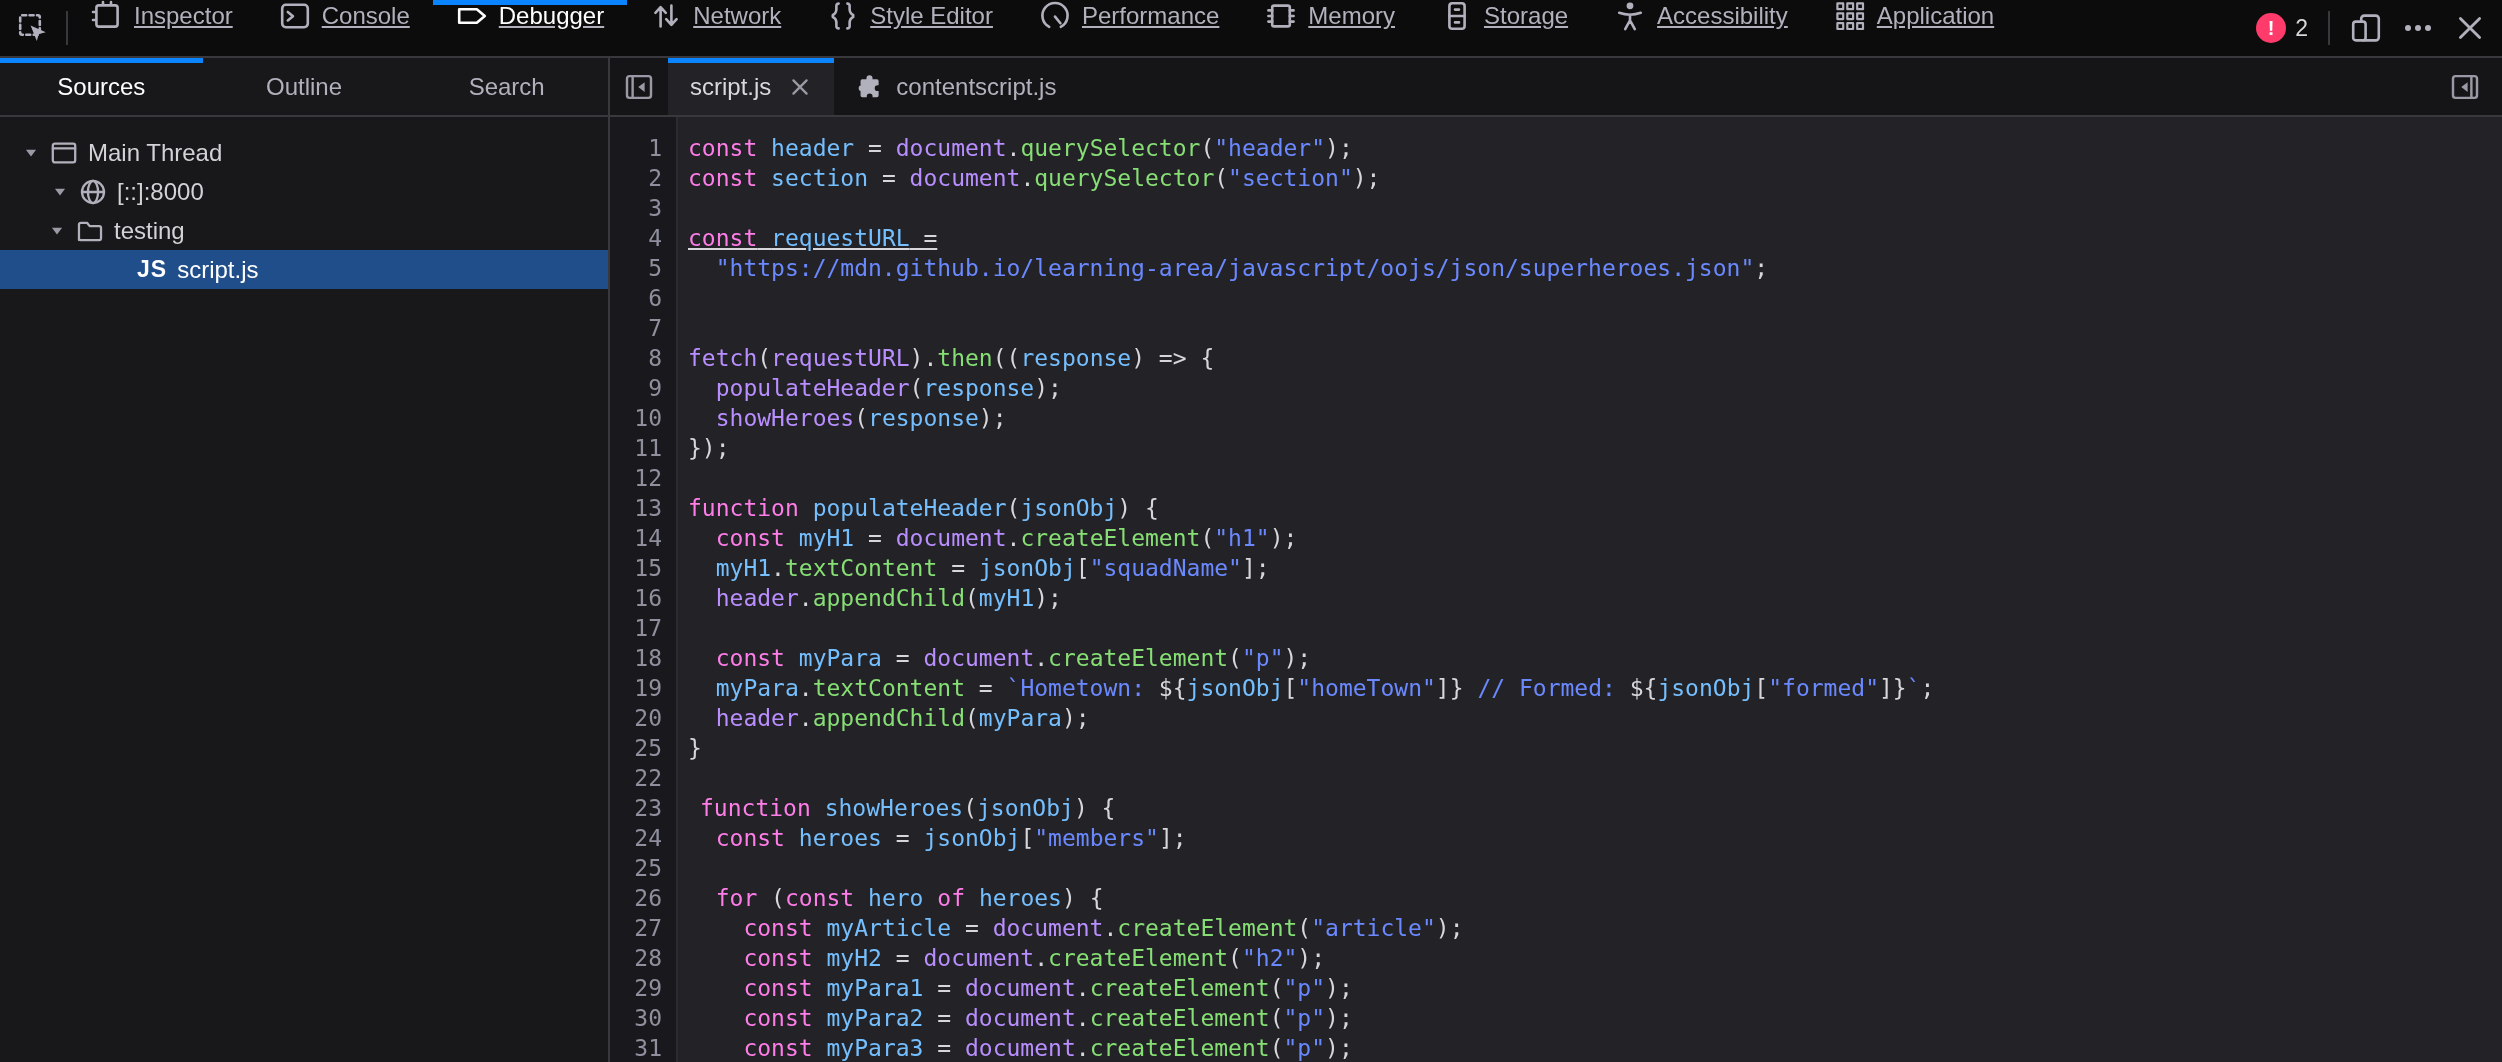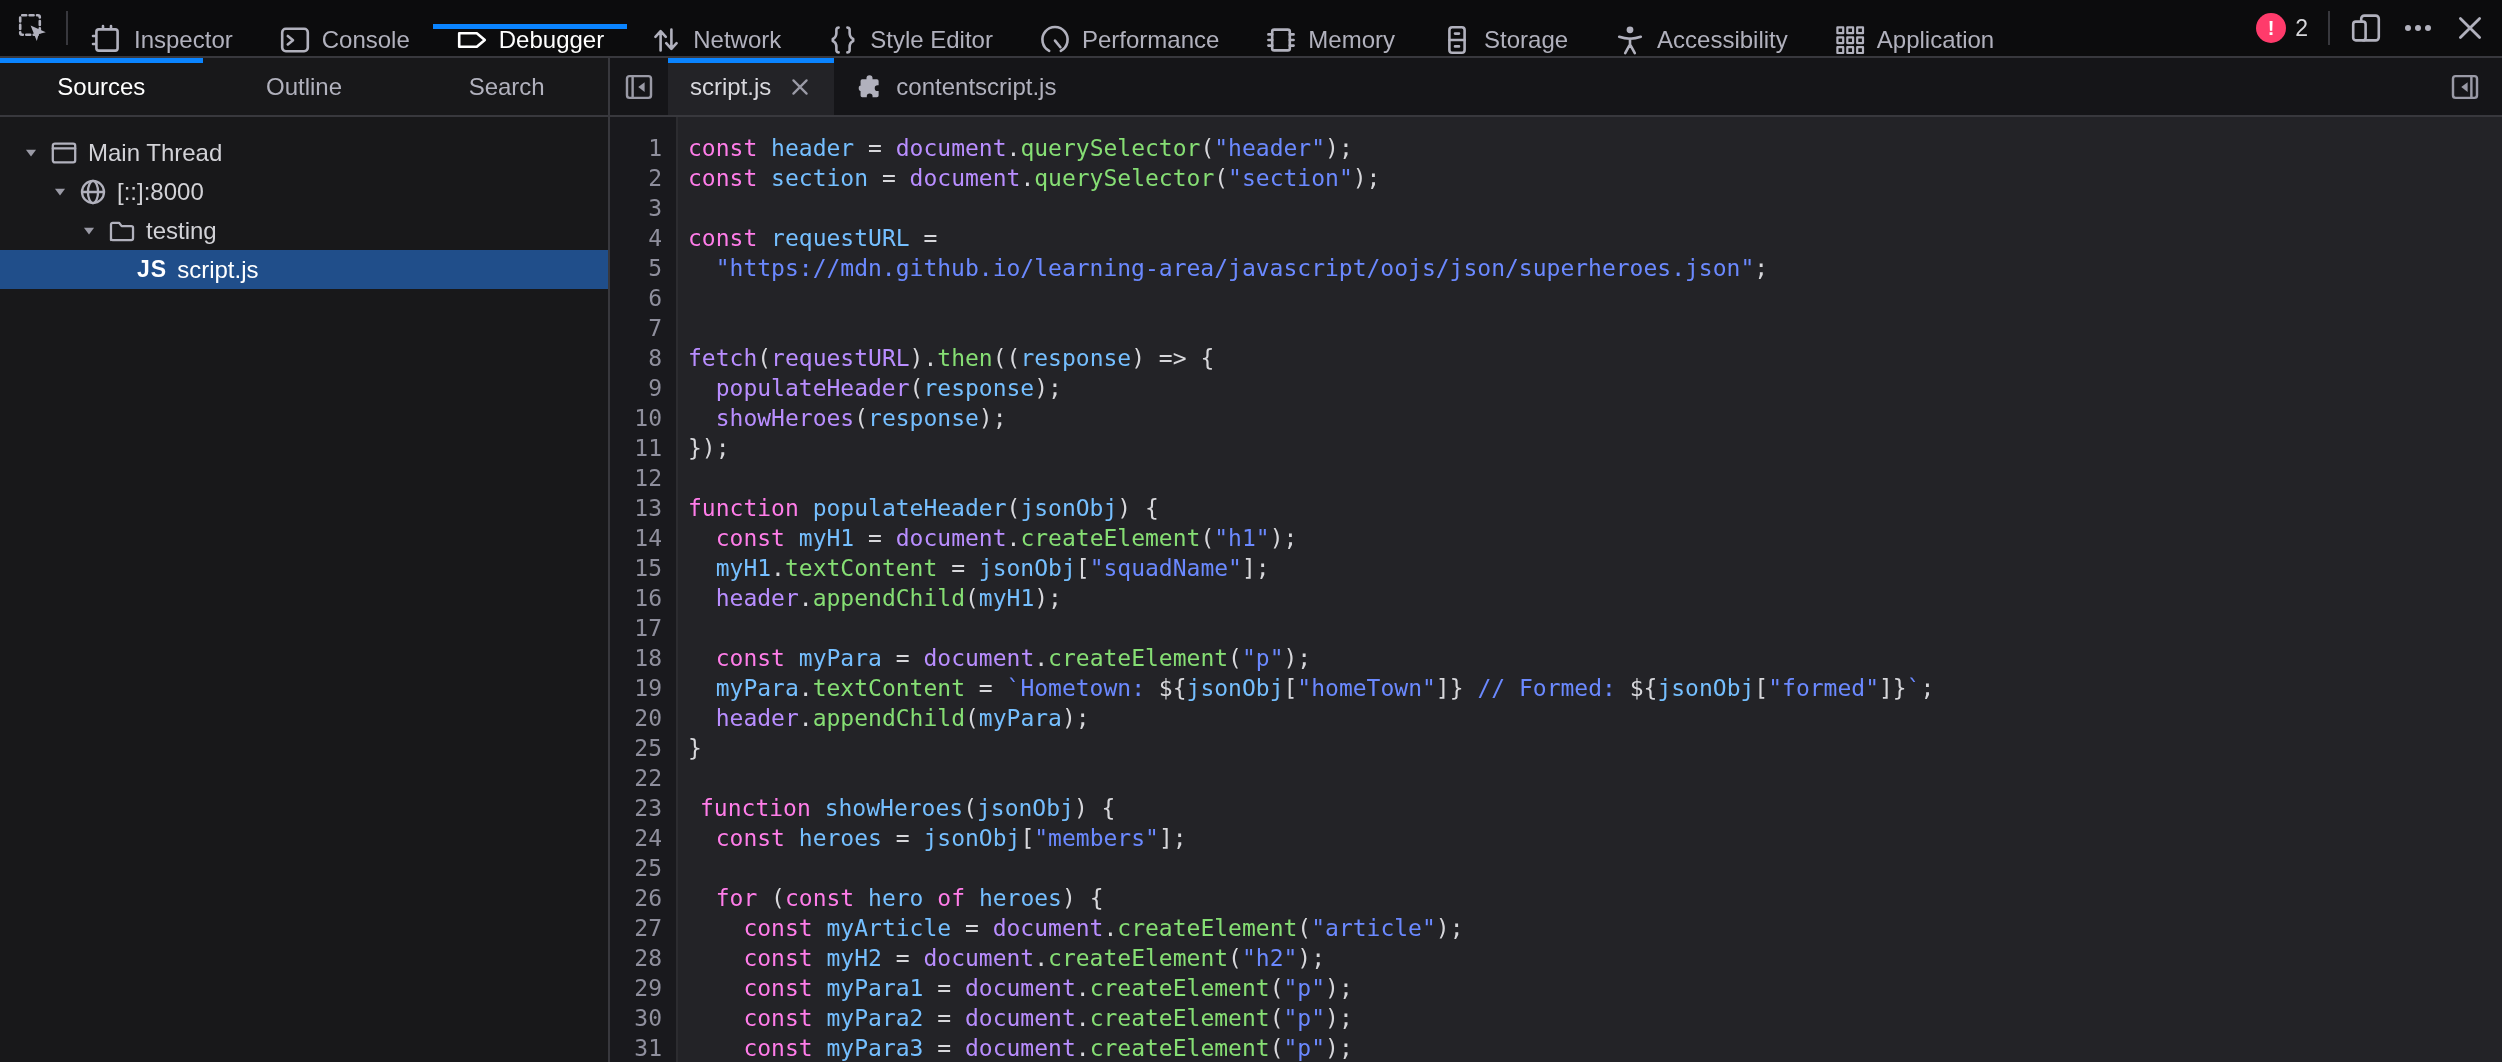--- a/index.html
+++ b/index.html
@@ -8,21 +8,21 @@
   }
   *{box-sizing:border-box; margin:0; padding:0;}
   html,body{width:2502px;height:1062px;overflow:hidden;}
   body{background:#232327;font-family:"Liberation Sans",sans-serif;color:#b1b1bd;}
   .app{width:2502px;height:1062px;display:flex;flex-direction:column;background:#232327;}
 
   
   .toolbar{height:58px;flex:none;background:#0c0c0d;border-bottom:2px solid #38383d;display:flex;align-items:stretch;}
   .tbtn{width:66px;display:flex;align-items:center;justify-content:center;}
   .vsep{width:2px;height:34px;background:#38383d;align-self:center;flex:none;}
-  .ttabs{display:flex;align-items:flex-end;}
+  .ttabs{display:flex;align-items:flex-start;text-decoration:underline;}
   .ttab{position:relative;display:flex;align-items:center;gap:11px;padding:0 23px;font-size:24px;color:#b1b1bd;cursor:default;}
   .ttab.active{color:#ffffff;}
   .ttab.active::before{content:"";position:absolute;top:0;left:0;right:0;height:5px;background:var(--accent);}
   .tright{margin-left:auto;display:flex;align-items:center;gap:20px;padding-right:16px;}
   .errwrap{display:flex;align-items:center;gap:9px;}
   .errcircle{width:30px;height:30px;border-radius:50%;background:var(--err);color:#fff;display:flex;align-items:center;justify-content:center;font-weight:bold;font-size:20px;}
   .errcount{font-size:23px;color:#d7d7db;}
   .icon{display:inline-flex;align-items:center;justify-content:center;}
   .icon svg{display:block;}
 
@@ -278,21 +278,21 @@
           </span>
           <span class="icon nodeicon">
             <svg width="28" height="28" viewBox="0 0 16 16" fill="none" stroke="currentColor" stroke-width="1.3" stroke-linecap="round" stroke-linejoin="round">
               <circle cx="8" cy="8" r="6.3"></circle>
               <ellipse cx="8" cy="8" rx="2.9" ry="6.3"></ellipse>
               <path d="M1.7 8 h12.6"></path>
             </svg>
           </span>
           <span>[::]:8000</span>
         </div>
-        <div class="trow" style="padding-left: 76px;">
+        <div class="trow" style="padding-left: 44px;">
           <span class="twisty">
             <svg width="18" height="18" viewBox="0 0 16 16" fill="none" stroke="currentColor" stroke-width="1.3" stroke-linecap="round" stroke-linejoin="round">
               <path fill="currentColor" stroke="none" d="M3.5 5.2 h9 L8 11.2 Z"></path>
             </svg>
           </span>
           <span class="icon nodeicon">
             <svg width="28" height="28" viewBox="0 0 16 16" fill="none" stroke="currentColor" stroke-width="1.3" stroke-linecap="round" stroke-linejoin="round">
               <path d="M1.7 13.2 V4.3 a1 1 0 0 1 1 -1 h3.6 l1.5 1.9 h5.5 a1 1 0 0 1 1 1 v6 a1 1 0 0 1 -1 1 H2.7 a1 1 0 0 1 -1 -1 Z"></path>
             </svg>
           </span>
@@ -303,21 +303,21 @@
           <span class="jsbadge">JS</span>
           <span>script.js</span>
         </div>
       </div>
     <div class="editor">
       <div class="gutterbg"></div>
       <div class="code" id="code">
           <div class="cline"><span class="lnum">1</span><span class="lnumpad"></span><span class="lcontent" style="margin-left: 10px;"><span class="tk-k">const</span><span class="tk-w"> </span><span class="tk-d">header</span><span class="tk-w"> = </span><span class="tk-r">document</span><span class="tk-w">.</span><span class="tk-p">querySelector</span><span class="tk-w">(</span><span class="tk-s">"header"</span><span class="tk-w">);</span></span></div>
           <div class="cline"><span class="lnum">2</span><span class="lnumpad"></span><span class="lcontent" style="margin-left: 10px;"><span class="tk-k">const</span><span class="tk-w"> </span><span class="tk-d">section</span><span class="tk-w"> = </span><span class="tk-r">document</span><span class="tk-w">.</span><span class="tk-p">querySelector</span><span class="tk-w">(</span><span class="tk-s">"section"</span><span class="tk-w">);</span></span></div>
           <div class="cline"><span class="lnum">3</span><span class="lnumpad"></span><span class="lcontent" style="margin-left: 10px;"></span></div>
-          <div class="cline"><span class="lnum">4</span><span class="lnumpad"></span><span class="lcontent" style="margin-left: 10px;"><span class="tk-k">const</span><span class="tk-w"> </span><span class="tk-d">requestURL</span><span class="tk-w"> =</span></span></div>
+          <div class="cline"><span class="lnum">4</span><span class="lnumpad"></span><span class="lcontent" style="margin-left: 10px; text-decoration: underline;"><span class="tk-k">const</span><span class="tk-w"> </span><span class="tk-d">requestURL</span><span class="tk-w"> =</span></span></div>
           <div class="cline"><span class="lnum">5</span><span class="lnumpad"></span><span class="lcontent" style="margin-left: 10px;"><span class="tk-w">  </span><span class="tk-s">"https://mdn.github.io/learning-area/javascript/oojs/json/superheroes.json"</span><span class="tk-w">;</span></span></div>
           <div class="cline"><span class="lnum">6</span><span class="lnumpad"></span><span class="lcontent" style="margin-left: 10px;"></span></div>
           <div class="cline"><span class="lnum">7</span><span class="lnumpad"></span></div>
           <div class="cline"><span class="lnum">8</span><span class="lnumpad"></span><span class="lcontent" style="margin-left: 10px;"><span class="tk-r">fetch</span><span class="tk-w">(</span><span class="tk-r">requestURL</span><span class="tk-w">).</span><span class="tk-p">then</span><span class="tk-w">((</span><span class="tk-d">response</span><span class="tk-w">) =&gt; {</span></span></div>
           <div class="cline"><span class="lnum">9</span><span class="lnumpad"></span><span class="lcontent" style="margin-left: 10px;"><span class="tk-w">  </span><span class="tk-r">populateHeader</span><span class="tk-w">(</span><span class="tk-d">response</span><span class="tk-w">);</span></span></div>
           <div class="cline"><span class="lnum">10</span><span class="lnumpad"></span><span class="lcontent" style="margin-left: 10px;"><span class="tk-w">  </span><span class="tk-r">showHeroes</span><span class="tk-w">(</span><span class="tk-d">response</span><span class="tk-w">);</span></span></div>
           <div class="cline"><span class="lnum">11</span><span class="lnumpad"></span><span class="lcontent" style="margin-left: 10px;"><span class="tk-w">});</span></span></div>
           <div class="cline"><span class="lnum">12</span><span class="lnumpad"></span><span class="lcontent" style="margin-left: 10px;"></span></div>
           <div class="cline"><span class="lnum">13</span><span class="lnumpad"></span><span class="lcontent" style="margin-left: 10px;"><span class="tk-k">function</span><span class="tk-w"> </span><span class="tk-d">populateHeader</span><span class="tk-w">(</span><span class="tk-d">jsonObj</span><span class="tk-w">) {</span></span></div>
           <div class="cline"><span class="lnum">14</span><span class="lnumpad"></span><span class="lcontent" style="margin-left: 10px;"><span class="tk-w">  </span><span class="tk-k">const</span><span class="tk-w"> </span><span class="tk-d">myH1</span><span class="tk-w"> = </span><span class="tk-r">document</span><span class="tk-w">.</span><span class="tk-p">createElement</span><span class="tk-w">(</span><span class="tk-s">"h1"</span><span class="tk-w">);</span></span></div>

